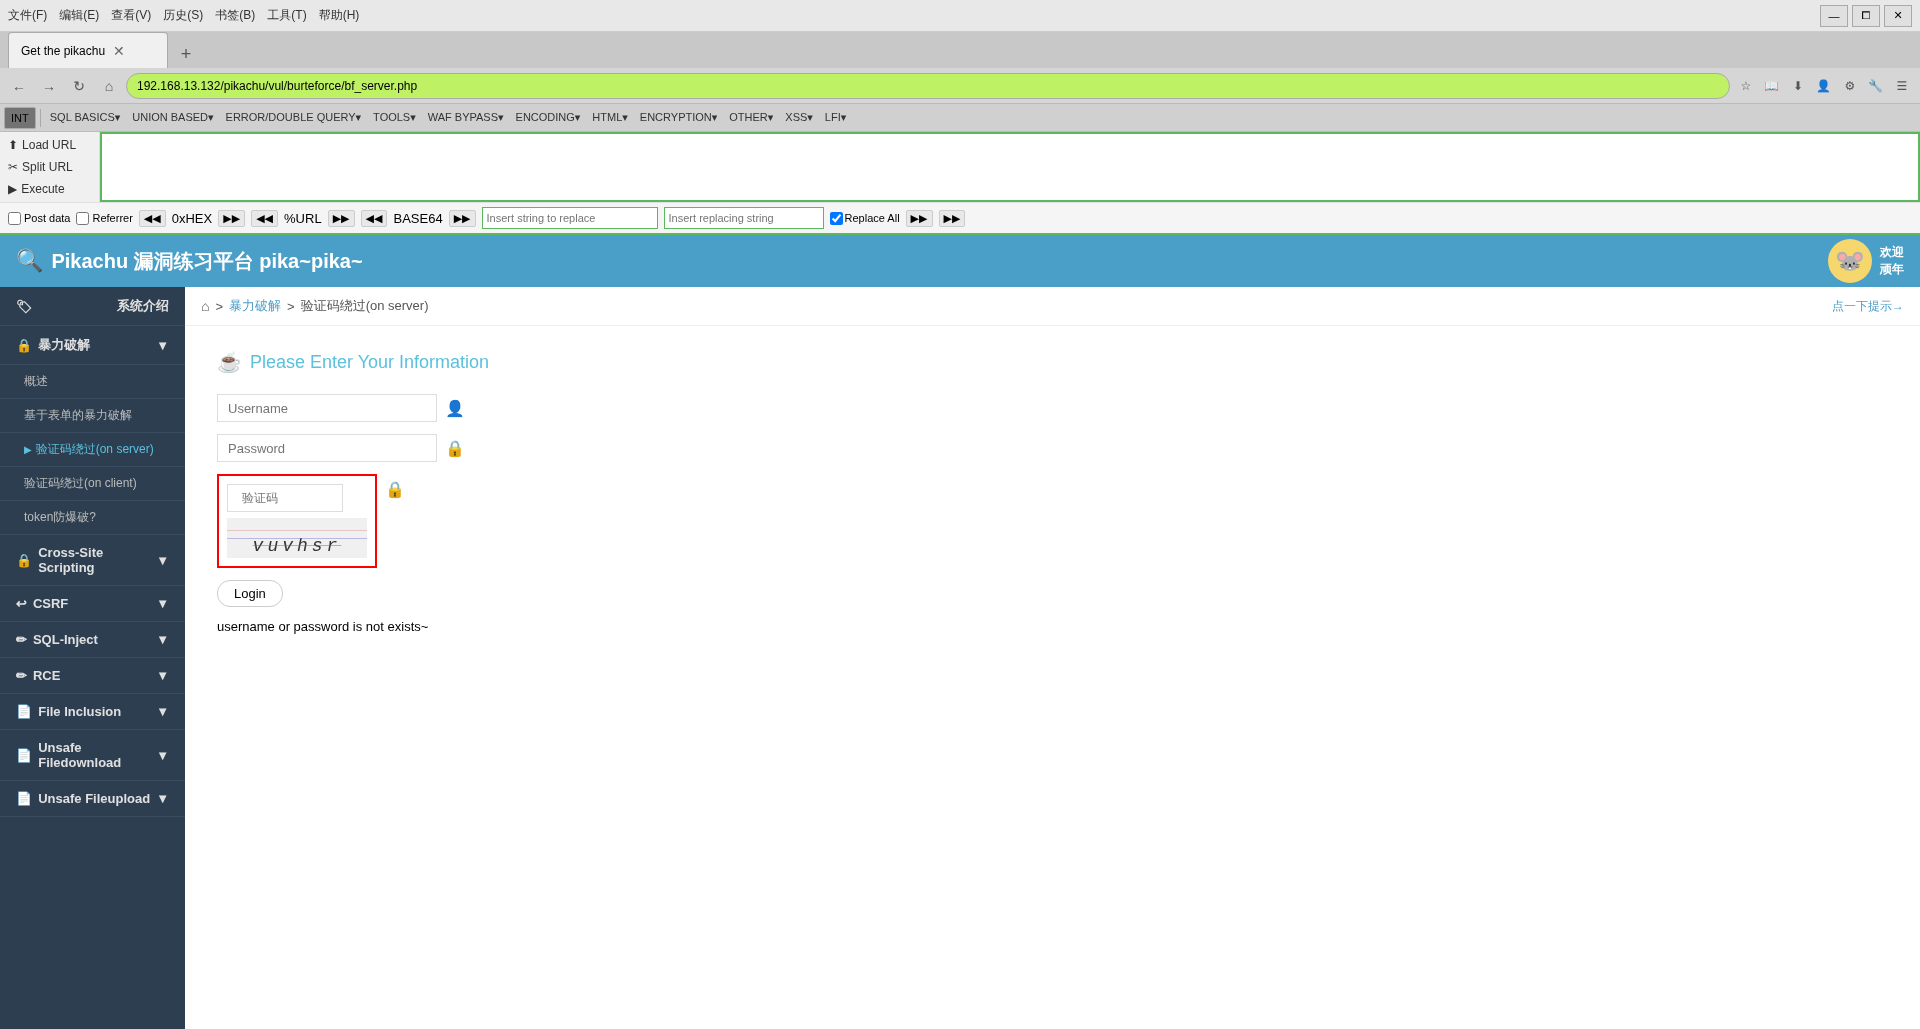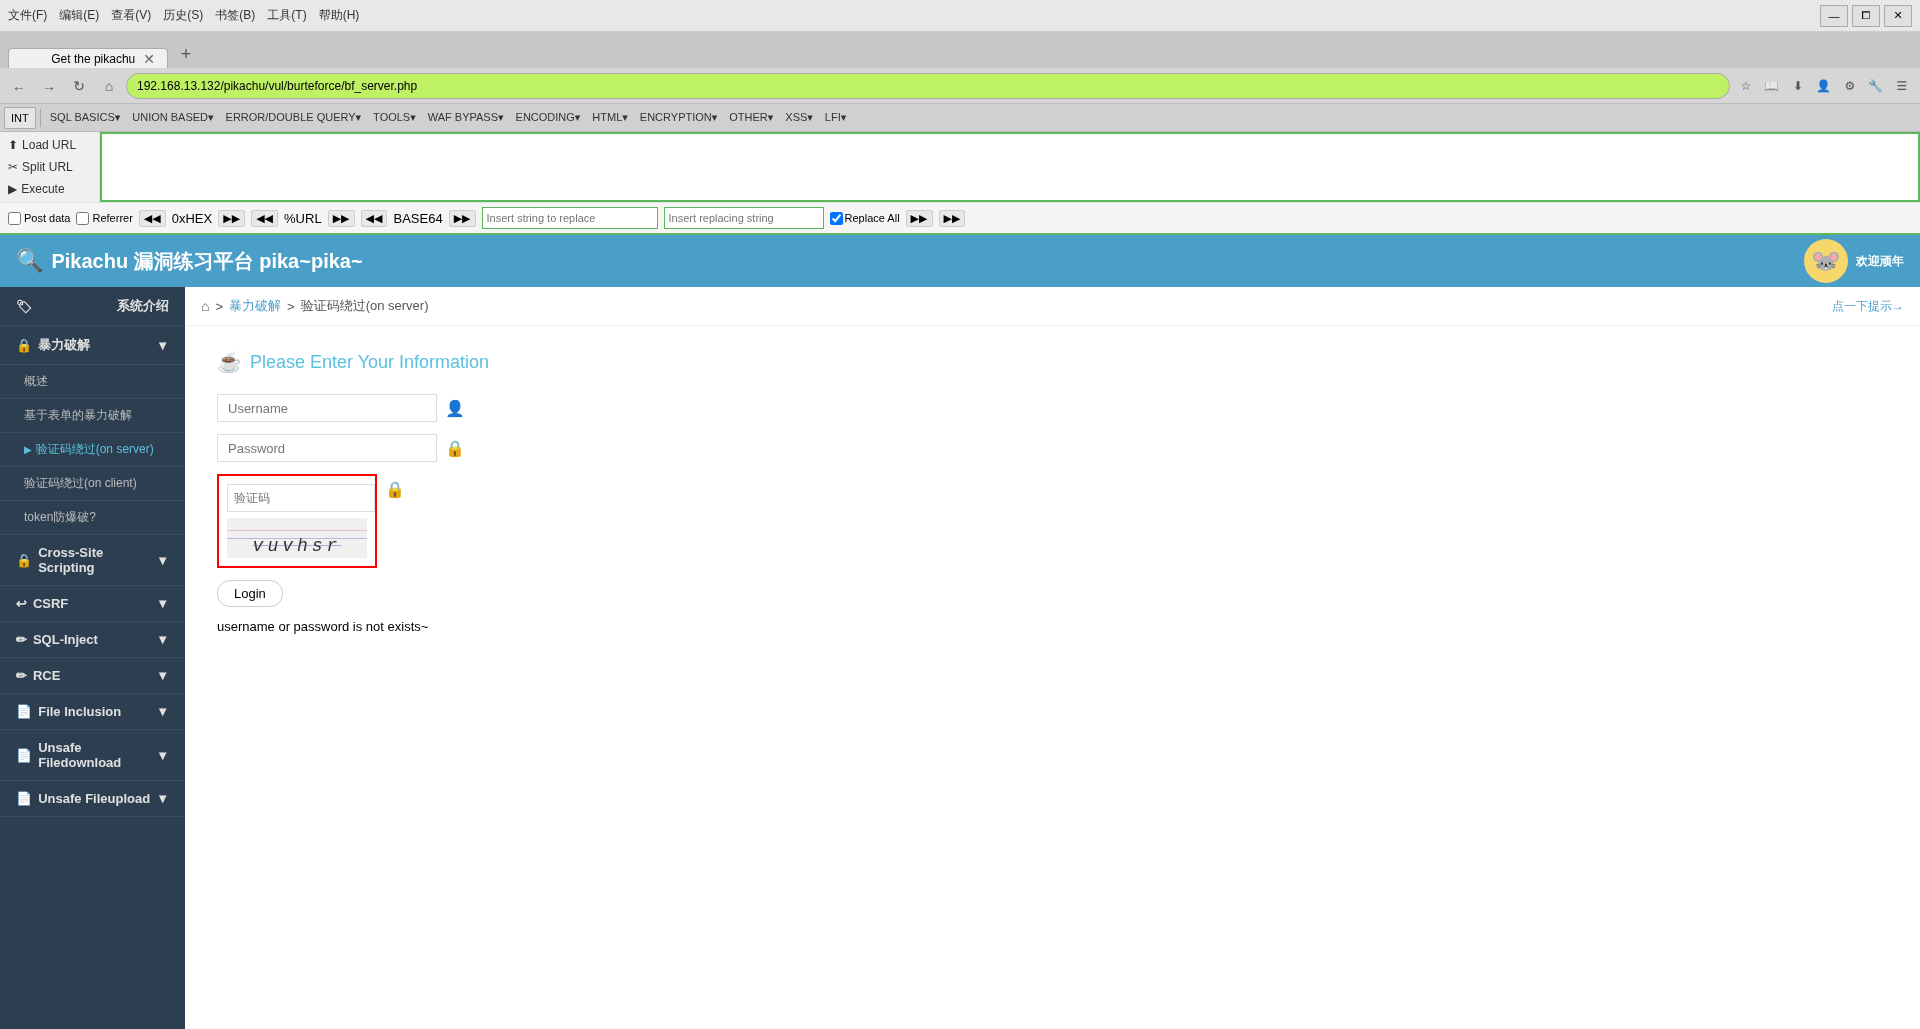--- a/index.html
+++ b/index.html
@@ -26,22 +26,22 @@
       height: 36px;
       display: flex;
       align-items: flex-end;
       padding: 0 8px;
       background: #c8c8c8;
     }
     .tab {
       display: flex; align-items: center;
       background: #f0f0f0; border: 1px solid #aaa;
       border-bottom: none; padding: 4px 12px;
-      height: 20px; font-size: 12px; border-radius: 4px 4px 0 0;
-      gap: 8px; min-width: 160px; justify-content: flex-end;
+      height: 36px; font-size: 12px; border-radius: 4px 4px 0 0;
+      gap: 8px; min-width: 160px;
     }
     .tab-close { cursor: pointer; color: #666; font-size: 14px; }
     .tab-new { width: 28px; height: 28px; display: flex; align-items: center; justify-content: center; cursor: pointer; font-size: 18px; color: #555; margin-left: 4px; }
 
     .nav-bar {
       height: 36px;
       background: #d6d6d6;
       display: flex;
       align-items: center;
       padding: 0 6px;
@@ -66,21 +66,21 @@
       background: #d0d0d0;
       display: flex;
       align-items: center;
       padding: 0 4px;
       gap: 2px;
       border-bottom: 1px solid #bbb;
       font-size: 11px;
     }
     .ext-btn {
       padding: 2px 6px; height: 22px; border: 1px solid #aaa;
-      background: #e5e5e5; cursor: pointer; font-size: 11px; border-radius: 2px;
+      background: #737373; cursor: pointer; font-size: 11px; border-radius: 2px;
     }
     .ext-separator { width: 1px; height: 18px; background: #aaa; margin: 0 2px; }
     .sql-btn {
       padding: 2px 5px; height: 20px; border: none;
       background: transparent; cursor: pointer; font-size: 11px; color: #333;
     }
 
     
     .hackbar {
       background: #f5f5f5;
@@ -238,22 +238,22 @@
 
     
     .captcha-container {
       border: 2px solid red;
       width: 160px;
       padding: 8px;
       margin-bottom: 12px;
       margin-left: 0;
     }
     .captcha-input {
-      width: 148px; height: 28px;
-      border: 1px solid #ddd; padding: 0 6px;
+      width: 116px; height: 28px;
+      border: 1px solid #ddd; padding: 0 14px;
       font-size: 12px; margin-bottom: 6px;
     }
     .captcha-image {
       width: 140px; height: 40px;
       background: #f0f0f0;
       display: flex; align-items: center; justify-content: center;
       font-family: 'Courier New', monospace;
       font-size: 18px;
       letter-spacing: 4px;
       color: #333;
@@ -415,21 +415,21 @@
 
 <div class="site-header">
   <div class="site-header-title">
     <span style="font-size:22px;">🔍</span>
     <span>Pikachu 漏洞练习平台 pika~pika~</span>
   </div>
   <div class="site-header-right">
     <div class="pikachu-avatar">
       <span>🐭</span>
     </div>
-    <div style="display:flex;align-items:center;font-size:12px;">
+    <div style="display:flex;flex-direction:column;align-items:center;font-size:12px;">
       <span>欢迎</span>
       <span>顽年</span>
     </div>
   </div>
 </div>
 
 <div class="main-content">
 
   <div class="sidebar">
     <div class="sidebar-item top-level">

